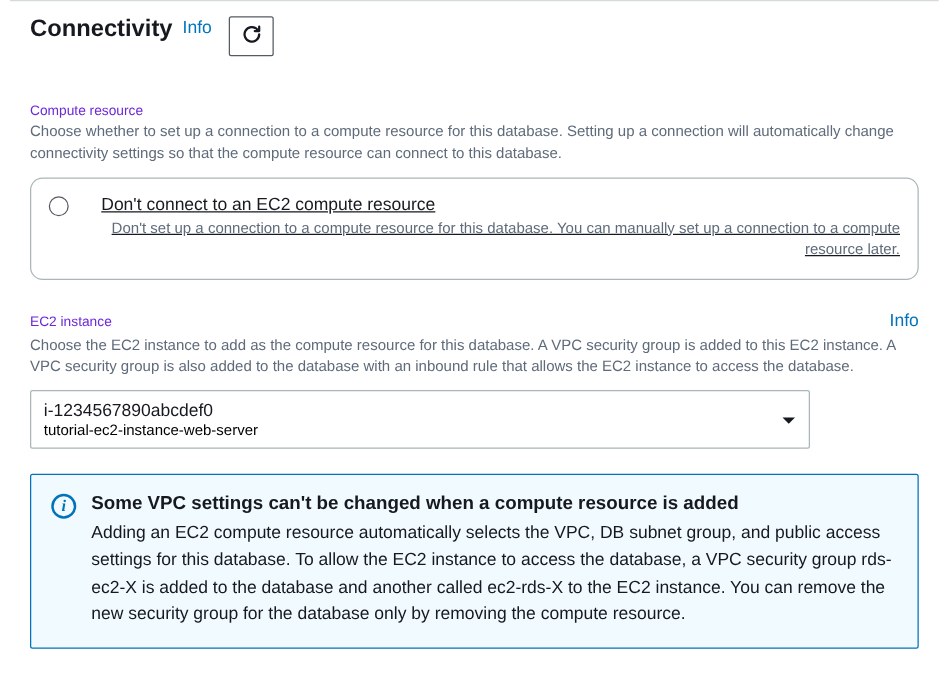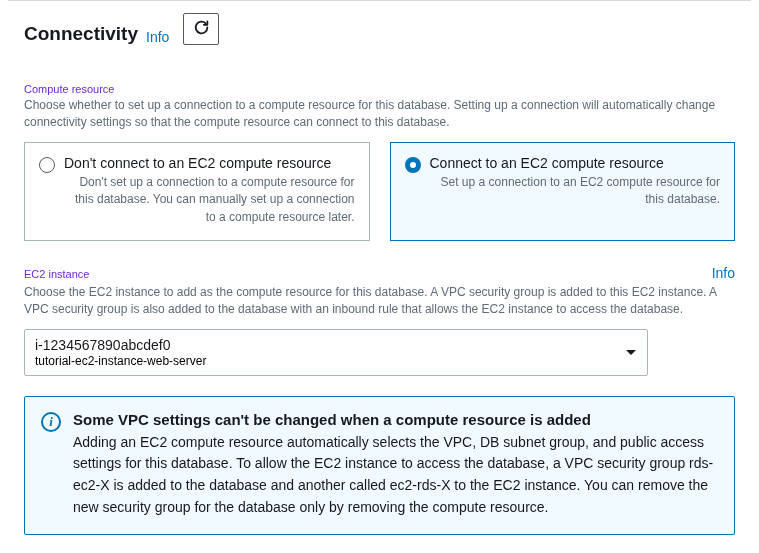--- a/index.html
+++ b/index.html
@@ -14,21 +14,21 @@
   .panel {
     padding: 20px 24px 24px 24px;
   }
   .hr-top {
     border: none;
     border-top: 1px solid #d5dbdb;
     margin: 0 8px;
   }
   .header-row {
     display: flex;
-    align-items: flex-end;
+    align-items: flex-start;
     gap: 8px;
     padding: 12px 24px 18px 24px;
   }
   .header-title {
     font-size: 19px;
     font-weight: 700;
     color: #16191f;
   }
   .info-link {
     color: #0073bb;
@@ -62,25 +62,26 @@
     margin-bottom: 10px;
   }
   .radio-row {
     display: flex;
     gap: 20px;
     margin-bottom: 24px;
   }
   .radio-card {
     flex: 1;
     border: 1px solid #aab7b8;
-    border-radius: 0;
+    border-radius: 10px;
     padding: 12px 14px 14px 14px;
     display: flex;
-    gap: 9px;
-    cursor: pointer;
+    gap: 26px;
+    cursor: pointer;
+    text-decoration: underline;
   }
   .radio-card.selected {
     border: 1px solid #0073bb;
     background: #f1faff;
   }
   .radio-outer {
     flex-shrink: 0;
     width: 16px; height: 16px;
     border: 1px solid #545b64;
     border-radius: 50%;
@@ -199,27 +200,20 @@
     <div class="section-desc">Choose whether to set up a connection to a compute resource for this database. Setting up a connection will automatically change connectivity settings so that the compute resource can connect to this database.</div>
 
     <div class="radio-row">
       <label class="radio-card">
         <span class="radio-outer"></span>
         <span>
           <div class="radio-title">Don't connect to an EC2 compute resource</div>
           <div class="radio-desc">Don't set up a connection to a compute resource for this database. You can manually set up a connection to a compute resource later.</div>
         </span>
       </label>
-      <label class="radio-card selected">
-        <span class="radio-outer"></span>
-        <span>
-          <div class="radio-title">Connect to an EC2 compute resource</div>
-          <div class="radio-desc">Set up a connection to an EC2 compute resource for this database.</div>
-        </span>
-      </label>
     </div>
   </div>
 
   <div class="field-block">
     <div class="field-label-row">
       <span class="section-label">EC2 instance</span>
       <span class="info-link">Info</span>
     </div>
     <div class="section-desc">Choose the EC2 instance to add as the compute resource for this database. A VPC security group is added to this EC2 instance. A VPC security group is also added to the database with an inbound rule that allows the EC2 instance to access the database.</div>
 

